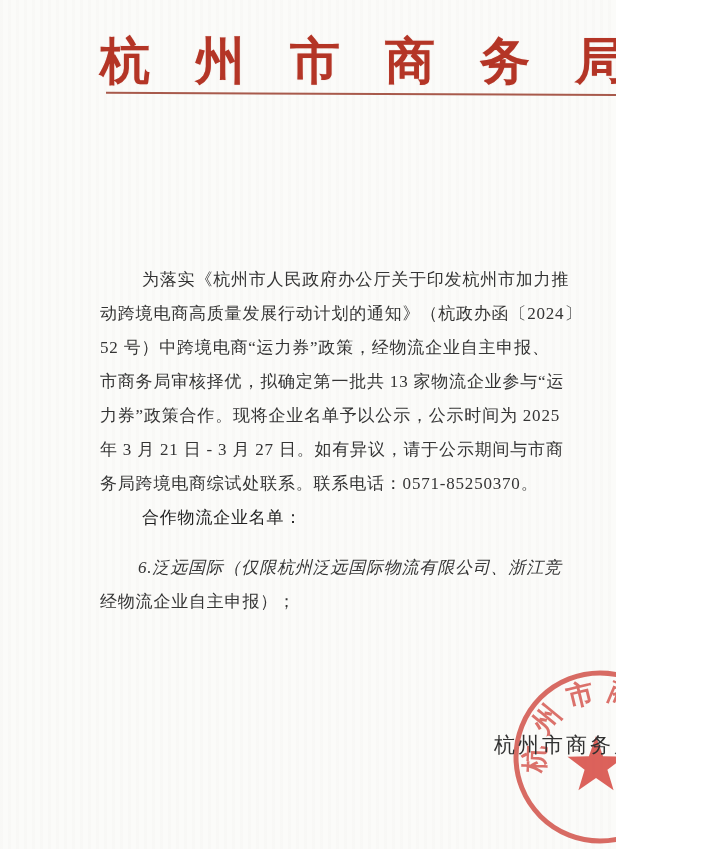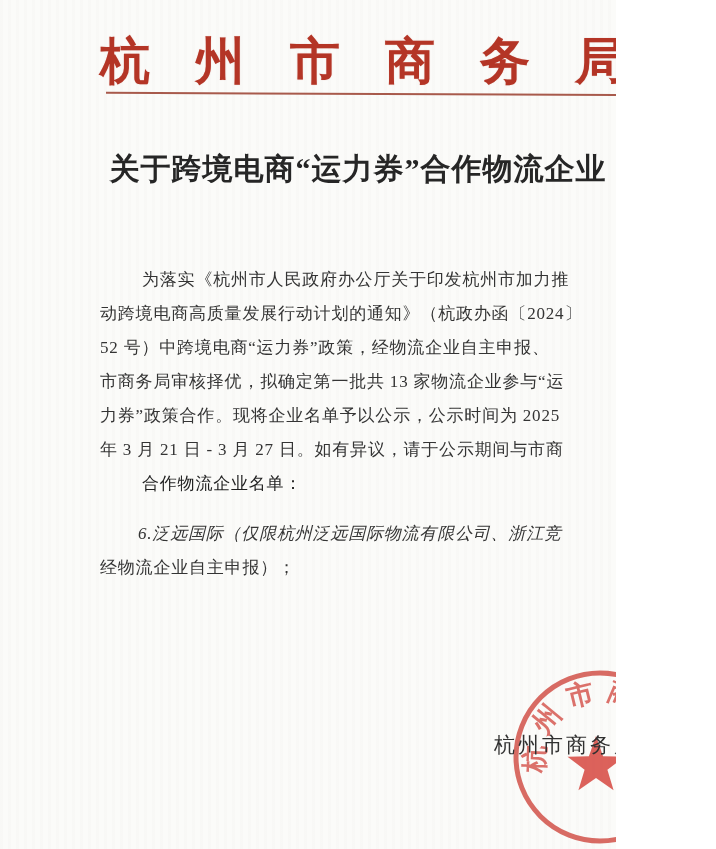--- a/index.html
+++ b/index.html
@@ -107,30 +107,30 @@
 </head>
 <body>
 
 <div class="page">
 
   <div class="agency-header">杭州市商务局</div>
 
   <div class="header-rule"></div>
 
   <div class="doc-title">
-    <div>关于跨境电商“运力券”合作物流企业</div>
   </div>
 
   <div class="body-block">
     <div class="body-line indent">为落实《杭州市人民政府办公厅关于印发杭州市加力推</div>
     <div class="body-line">动跨境电商高质量发展行动计划的通知》（杭政办函〔2024〕</div>
     <div class="body-line">52 号）中跨境电商“运力券”政策，经物流企业自主申报、</div>
     <div class="body-line">市商务局审核择优，拟确定第一批共 13 家物流企业参与“运</div>
     <div class="body-line">力券”政策合作。现将企业名单予以公示，公示时间为 2025</div>
     <div class="body-line">年 3 月 21 日 - 3 月 27 日。如有异议，请于公示期间与市商</div>
+    <div class="body-line">务局跨境电商综试处联系。联系电话：0571-85250370。</div>
     <div class="body-line list-heading">合作物流企业名单：</div>
     <div class="spacer"></div>
     <div class="body-line indent-sm">6.泛远国际（仅限杭州泛远国际物流有限公司、浙江竞</div>
     <div class="body-line">经物流企业自主申报）；</div>
   </div>
 
   <div class="signature">杭州市商务局</div>
 
   <svg class="seal-svg" viewBox="0 0 716 849" xmlns="http://www.w3.org/2000/svg">
 

